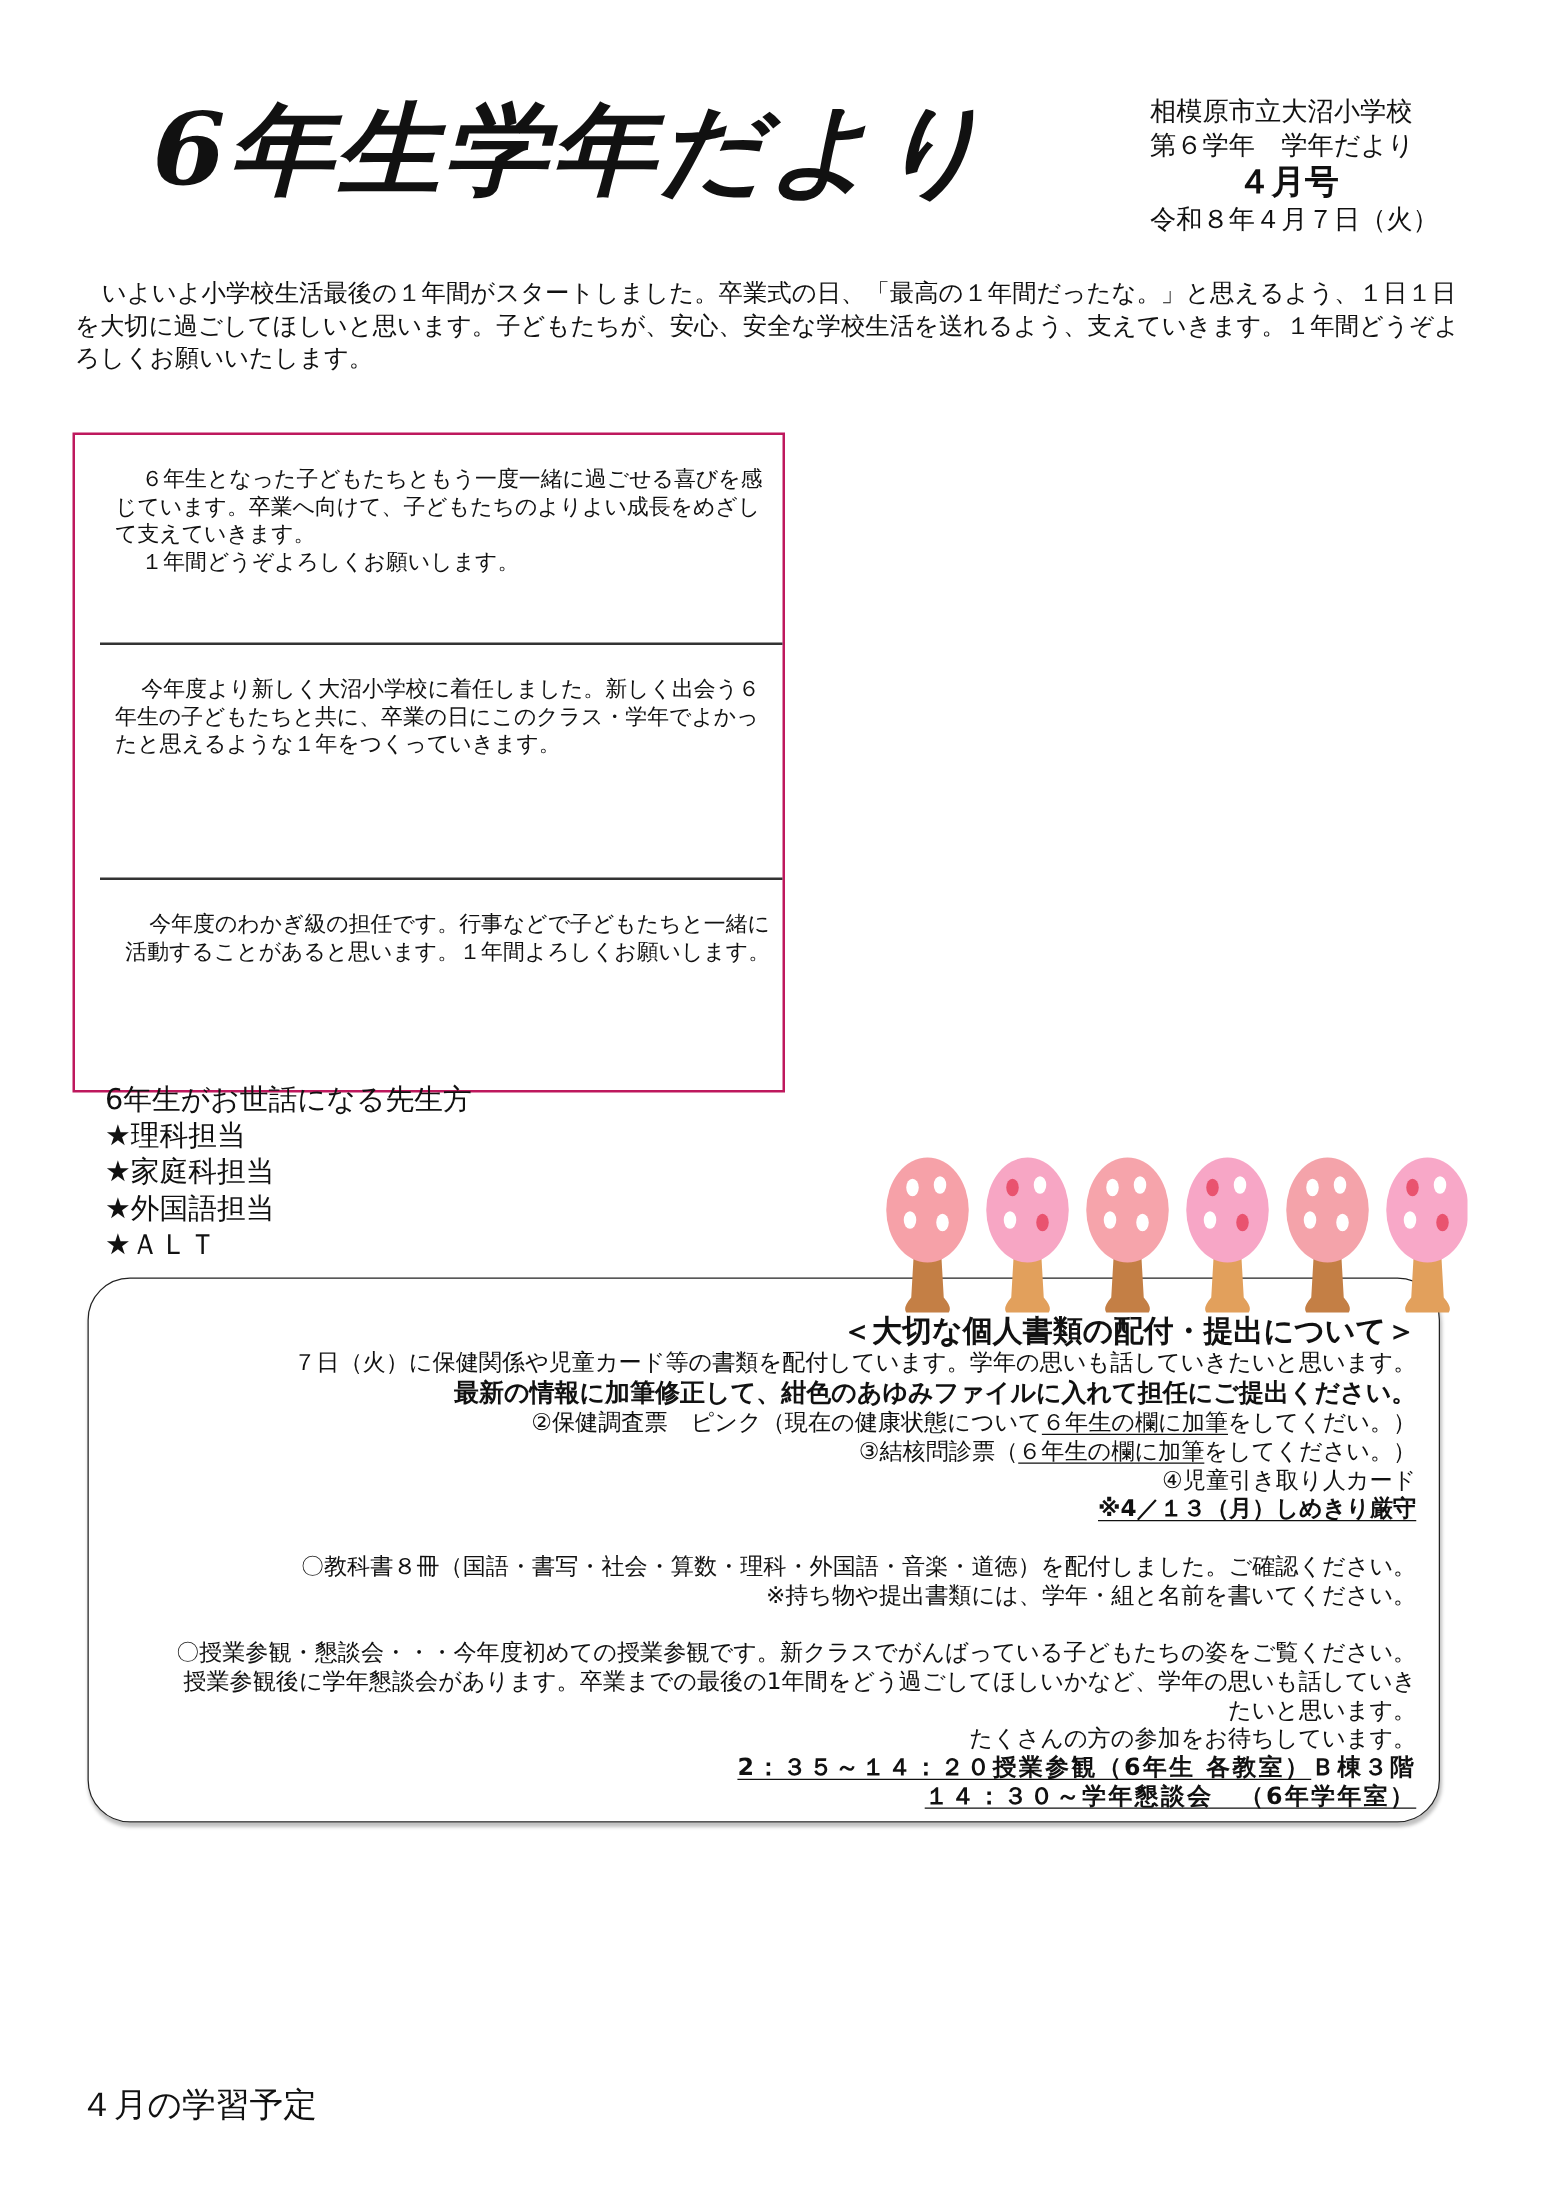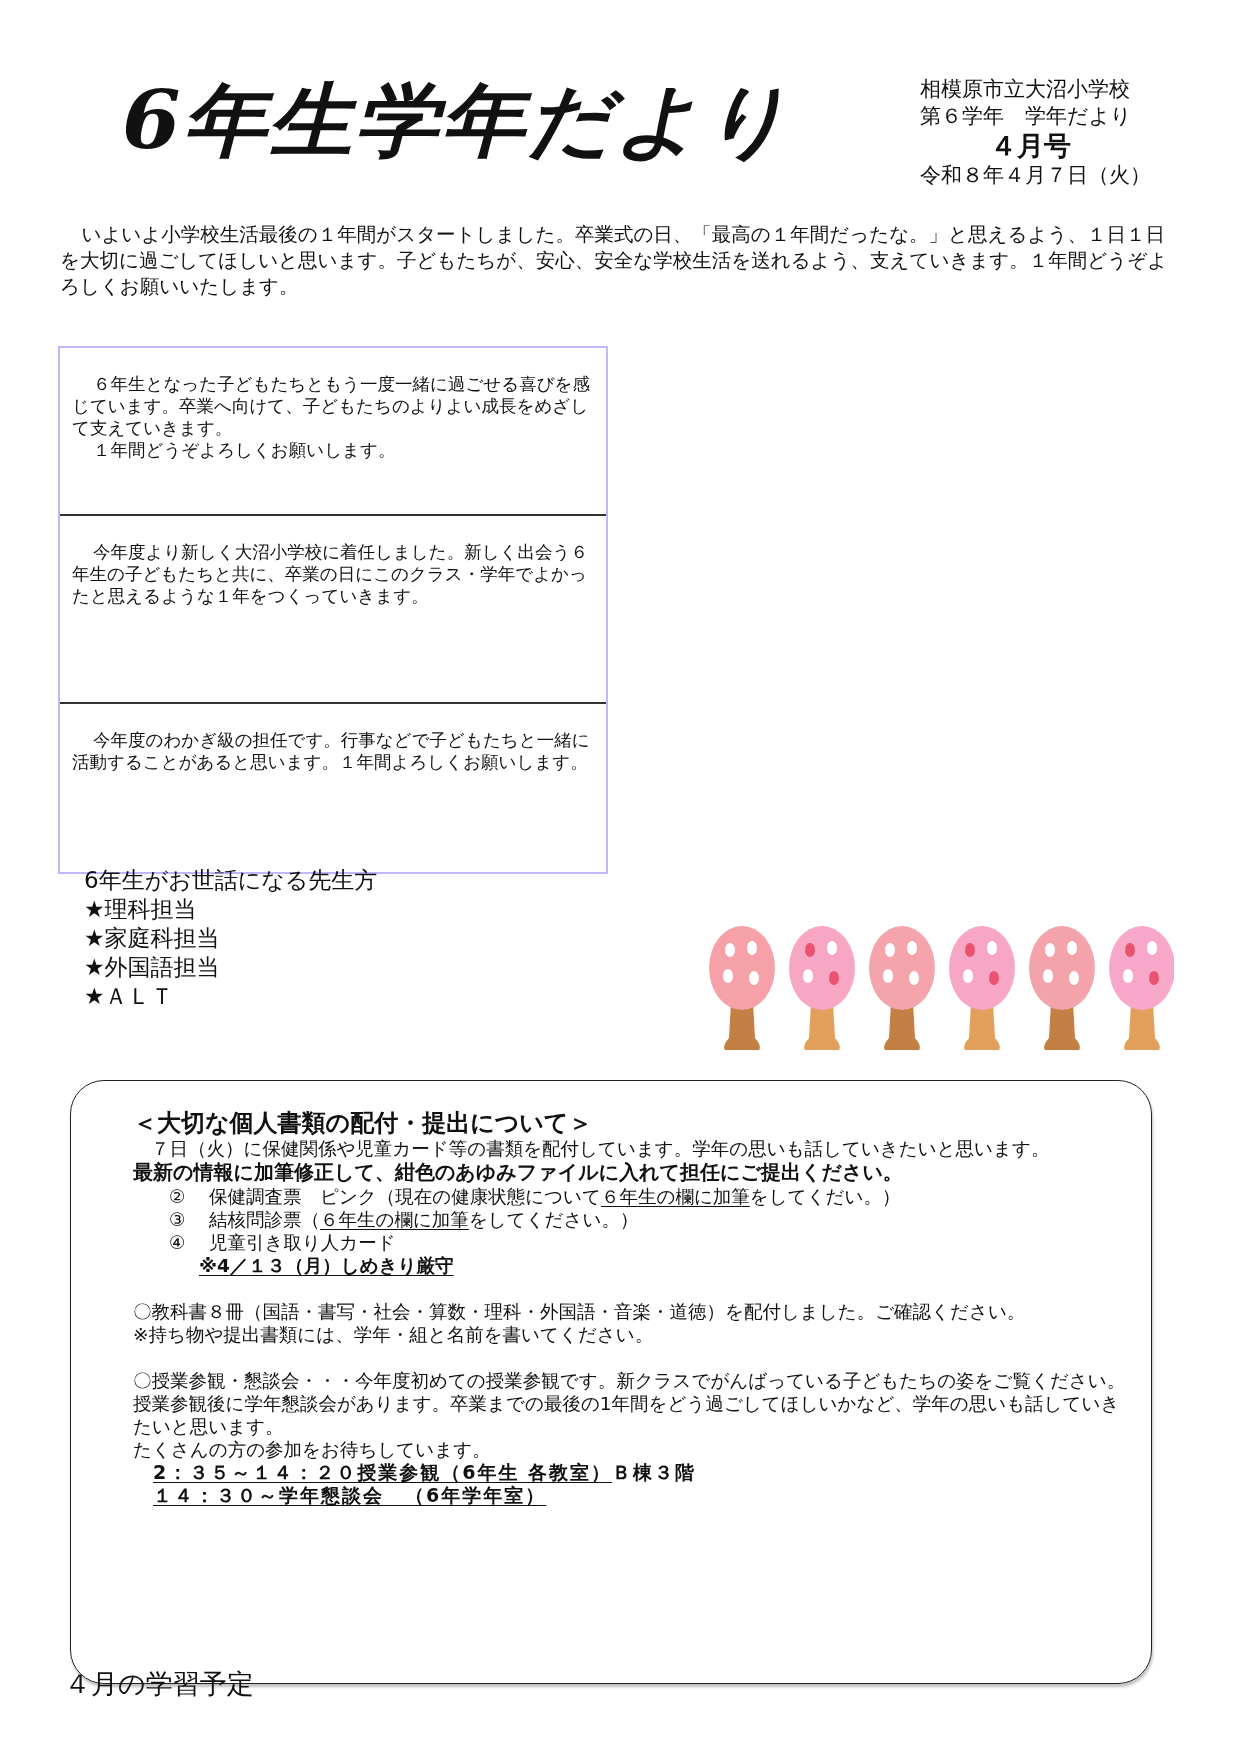--- a/index.html
+++ b/index.html
@@ -13,34 +13,34 @@
     font-size: 84px; font-style: italic; font-weight: bold; letter-spacing: 2px;
     line-height: 1; white-space: nowrap; transform: scaleY(0.95);
   }
   .school-info { left: 920px; top: 76px; font-size: 21px; line-height: 27px; }
   .school-info .issue { font-weight: bold; font-size: 27px; padding-left: 70px; line-height: 32px; }
   .intro {
     left: 60px; top: 222px; width: 1110px; font-size: 19.5px; line-height: 26px;
     text-indent: 1.1em;
   }
   .msg-table {
-    left: 58px; top: 346px; width: 546px; border: 2px solid #c4b5fd; border-collapse: collapse;
+    left: 58px; top: 346px; width: 546px; border: 2px solid #be185d; border-collapse: collapse; padding-left: 20px;
   }
   .msg-cell {
     border-bottom: 2px solid #333; padding: 25px 10px 0 12px; font-size: 17.5px; line-height: 22px;
     box-sizing: border-box;
   }
-  .msg-cell:last-child { border-bottom: none; }
+  .msg-cell:last-child { border-bottom: none; text-align: right; }
   .msg-cell p { margin: 0; }
   .msg-cell .ind { text-indent: 1.2em; }
   .teachers { left: 84px; top: 866px; font-size: 23px; line-height: 29px; }
   .trees { left: 704px; top: 918px; }
   .notice {
-    left: 70px; top: 1080px; width: 1082px; height: 604px; border: 1.6px solid #222;
-    border-radius: 34px; box-sizing: border-box; box-shadow: 1px 3px 3px rgba(0,0,0,0.25);
+    left: 70px; top: 1022px; width: 1082px; height: 436px; border: 1.6px solid #222;
+    border-radius: 34px; box-sizing: border-box; box-shadow: 1px 3px 3px rgba(0,0,0,0.25); text-align: right;
   }
   .notice-body { position: absolute; left: 62px; top: 28px; width: 1000px; font-size: 18.5px; line-height: 23px; }
   .notice-title { font-size: 24px; font-weight: bold; line-height: 28px; }
   .bold { font-weight: bold; font-size: 20px; line-height: 25px; }
   .ind1 { padding-left: 18px; }
   .doc-item { padding-left: 36px; }
   .doc-item .num { display: inline-block; width: 40px; }
   .u { text-decoration: underline; text-underline-offset: 3px; }
   .deadline { padding-left: 66px; font-weight: bold; }
   .gap { height: 23px; }

